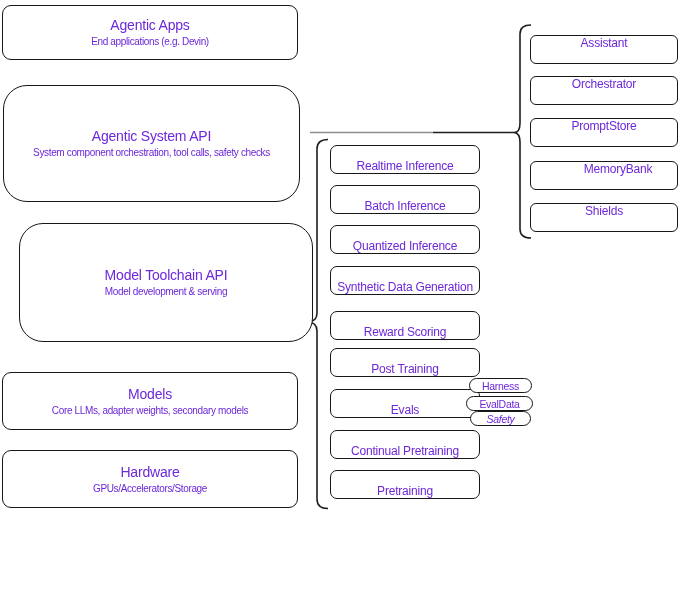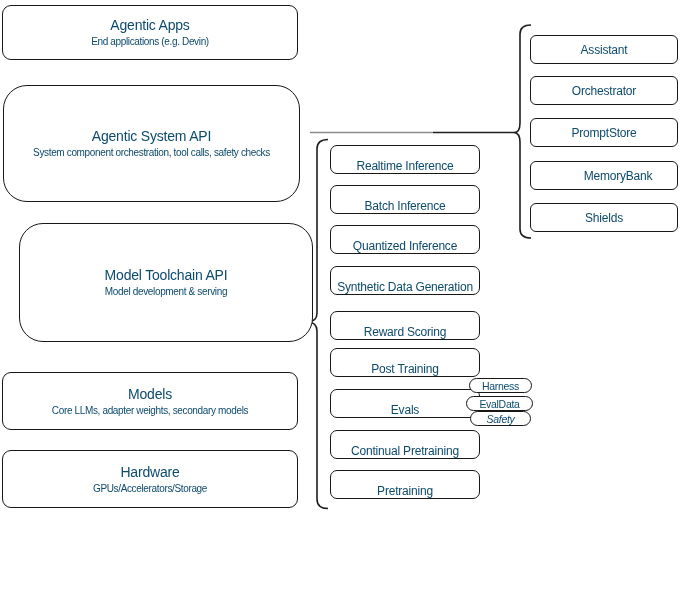--- a/index.html
+++ b/index.html
@@ -1,39 +1,39 @@
 <!DOCTYPE html>
 <html><head>
 <meta charset="utf-8">
 <style>
   html,body{margin:0;padding:0;background:#ffffff;}
   .canvas{
     position:relative;width:682px;height:591px;background:#ffffff;overflow:hidden;
-    font-family:"Liberation Sans","DejaVu Sans",sans-serif;color:#0c4a6e;
+    font-family:"Liberation Sans","DejaVu Sans",sans-serif;color:#6d28d9;
   }
   .wires{position:absolute;left:0;top:0;width:682px;height:591px;pointer-events:none;}
   .node{
     position:absolute;box-sizing:border-box;background:#ffffff;
     border:1.4px solid #171717;display:flex;flex-direction:column;
     align-items:center;justify-content:center;gap:3px;text-align:center;
   }
   .node .title{font-size:14px;letter-spacing:-0.2px;line-height:16px;}
   .node .sub{font-size:10px;letter-spacing:-0.35px;line-height:12px;}
   .r-sm{border-radius:9px;}
   .r-lg{border-radius:24px;}
   .item{
     position:absolute;box-sizing:border-box;left:330px;width:150px;height:29px;
     background:#ffffff;border:1.4px solid #171717;border-radius:7px;
     display:flex;align-items:flex-end;justify-content:center;
     font-size:12px;letter-spacing:-0.2px;
   }
   .comp{
     position:absolute;box-sizing:border-box;left:530px;width:148px;height:29px;
     background:#ffffff;border:1.4px solid #171717;border-radius:6px;
-    display:flex;align-items:center;justify-content:center;
+    display:flex;align-items:flex-start;justify-content:center;
     font-size:12px;letter-spacing:-0.2px;
   }
   .pill{
     position:absolute;box-sizing:border-box;background:#ffffff;
     border:1.3px solid #171717;border-radius:8px;z-index:5;
     display:flex;align-items:center;justify-content:center;
     font-size:10.5px;letter-spacing:-0.3px;
   }
 </style>
 </head>

